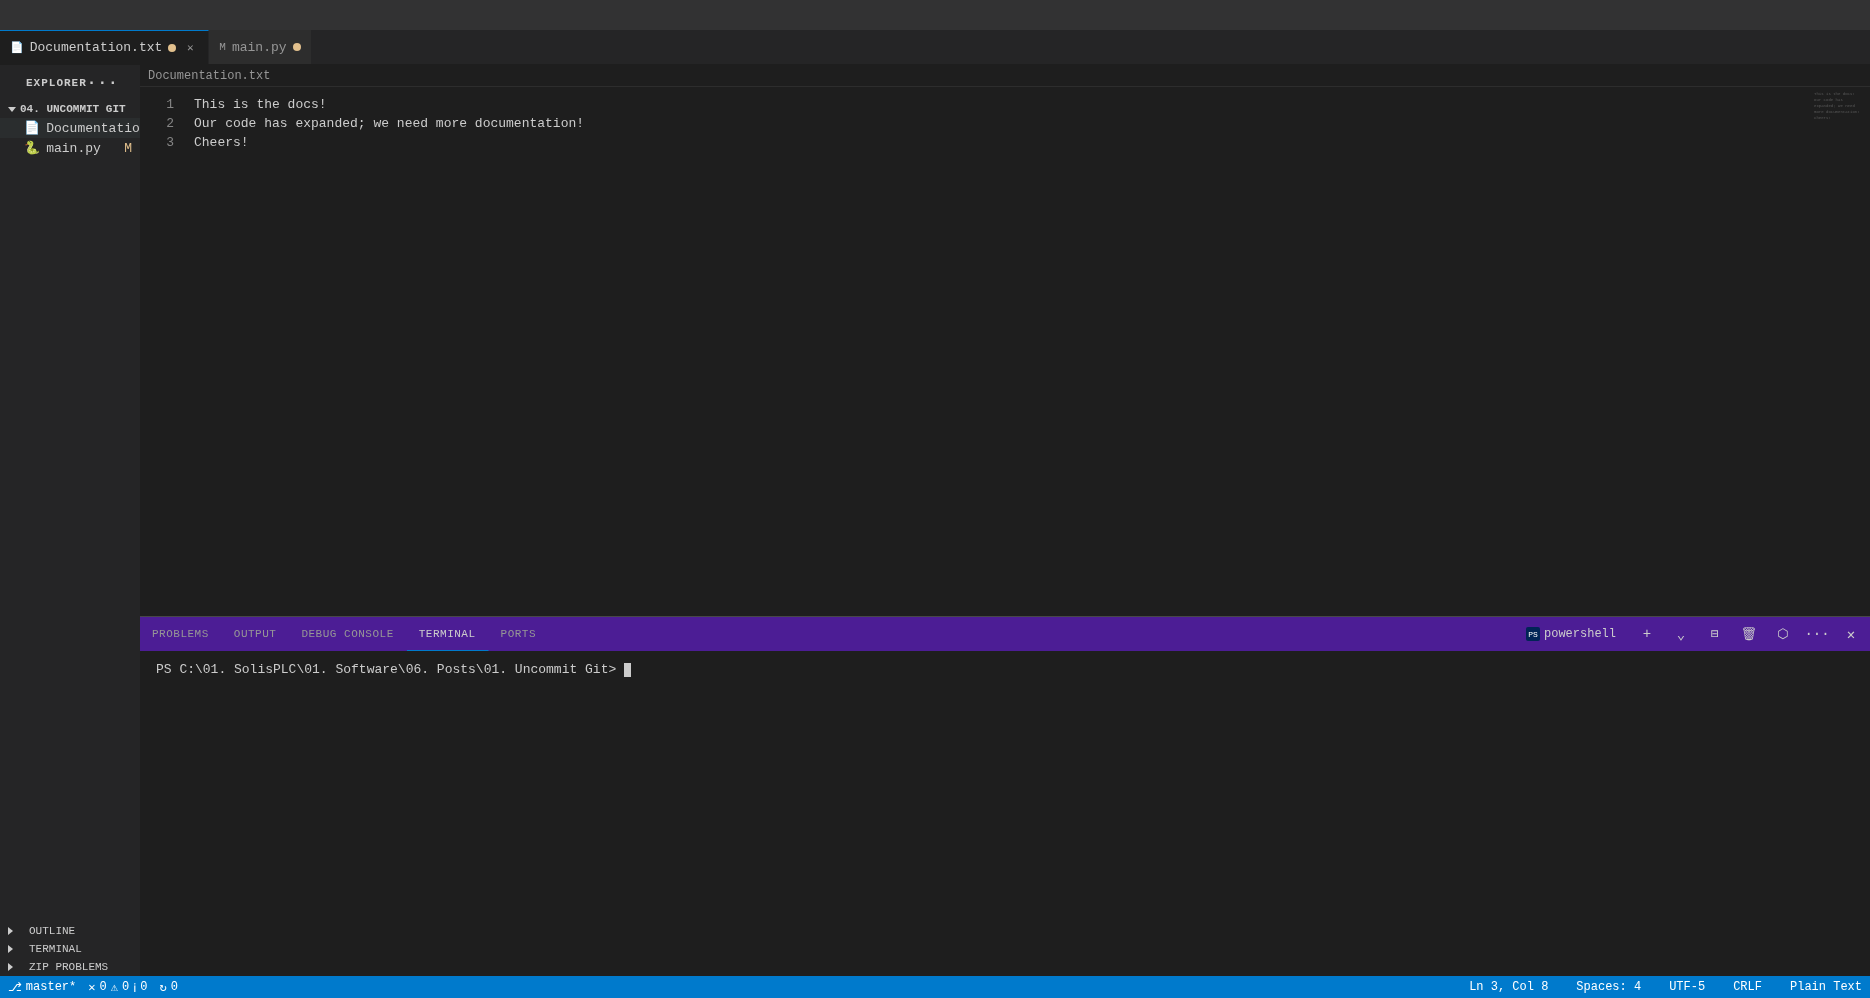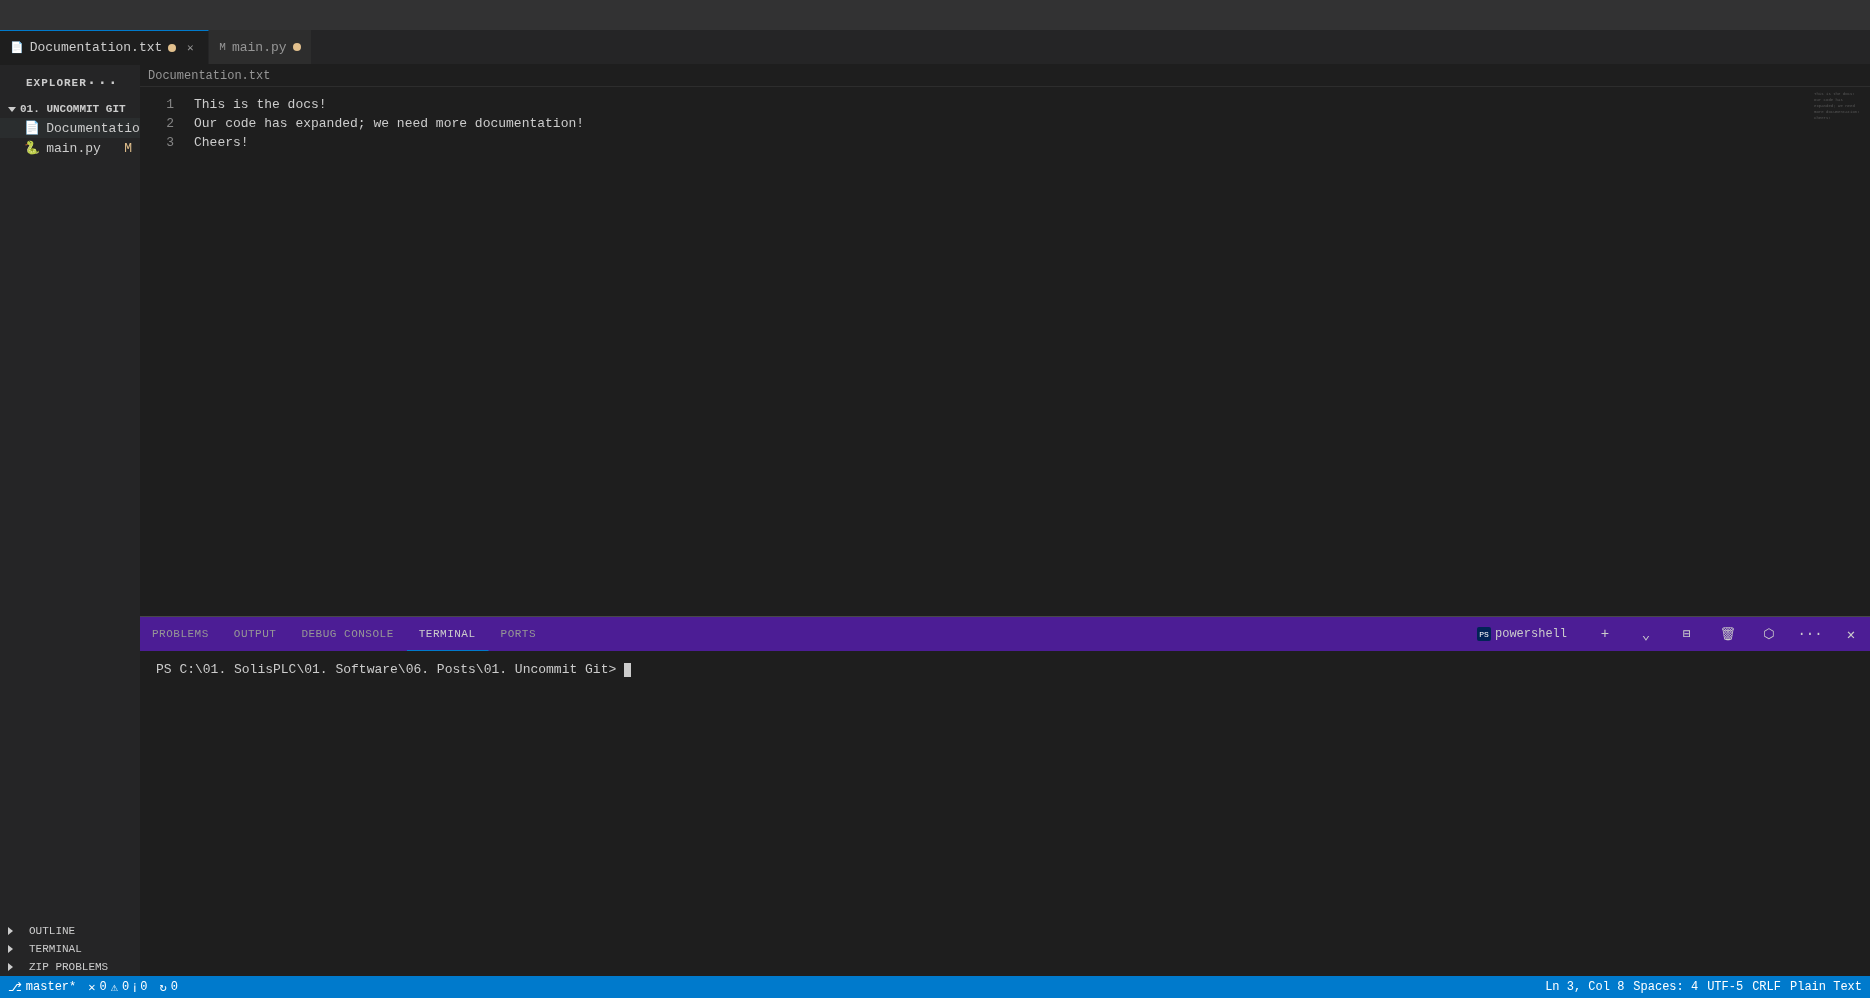--- a/index.html
+++ b/index.html
@@ -243,21 +243,21 @@
       border-right: 1px solid transparent;
     }
     .panel-tab.active {
       color: #cccccc;
       border-bottom: 1px solid #007acc;
     }
     .panel-actions {
       margin-left: auto;
       display: flex;
       align-items: center;
-      gap: 19px;
+      gap: 12px;
       padding-right: 8px;
     }
     .panel-action-btn {
       width: 22px;
       height: 22px;
       display: flex;
       align-items: center;
       justify-content: center;
       color: #cccccc;
       cursor: pointer;
@@ -312,21 +312,21 @@
     }
     .status-left {
       display: flex;
       align-items: center;
       gap: 12px;
     }
     .status-right {
       margin-left: auto;
       display: flex;
       align-items: center;
-      gap: 9px;
+      gap: 28px;
     }
     .status-item {
       display: flex;
       align-items: center;
       gap: 4px;
       white-space: nowrap;
       cursor: pointer;
     }
 
     .chevron-right {
@@ -387,21 +387,21 @@
   <div class="sidebar">
     <div class="sidebar-header">
       <span>Explorer</span>
       <div class="sidebar-header-actions">
         <span class="icon-ellipsis">···</span>
       </div>
     </div>
     <div class="sidebar-section">
       <div class="sidebar-section-title">
         <span class="chevron-down"></span>
-        <span>01. UNCOMMIT GIT</span>
+        <span>04. UNCOMMIT GIT</span>
       </div>
       <div class="sidebar-file" style="background:#2a2d2e; color:#cccccc;">
         <span>📄</span>
         <span>Documentation...</span>
         <span class="file-modified">M</span>
       </div>
       <div class="sidebar-file">
         <span>🐍</span>
         <span>main.py</span>
         <span class="file-modified">M</span>

